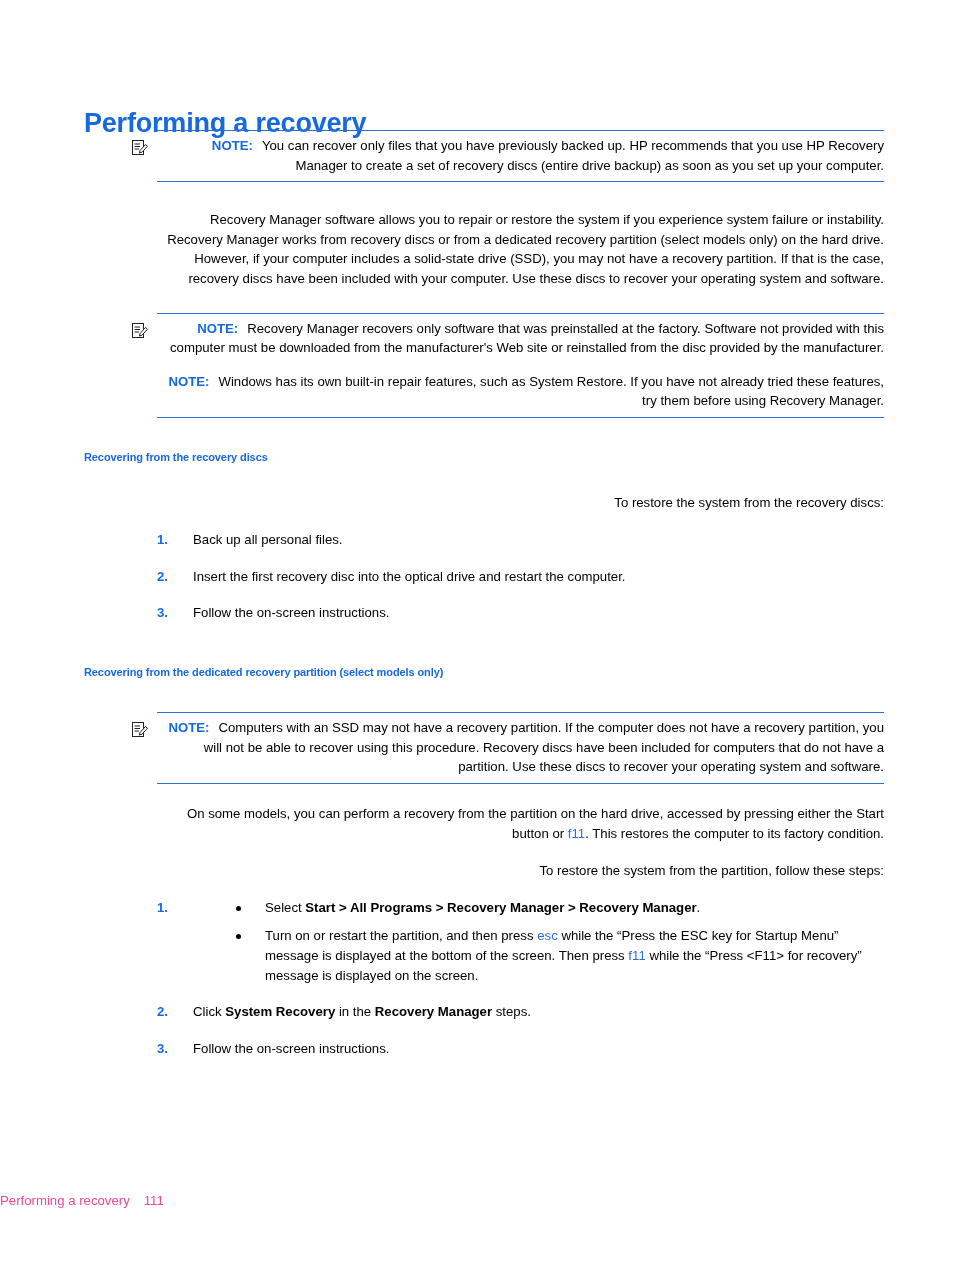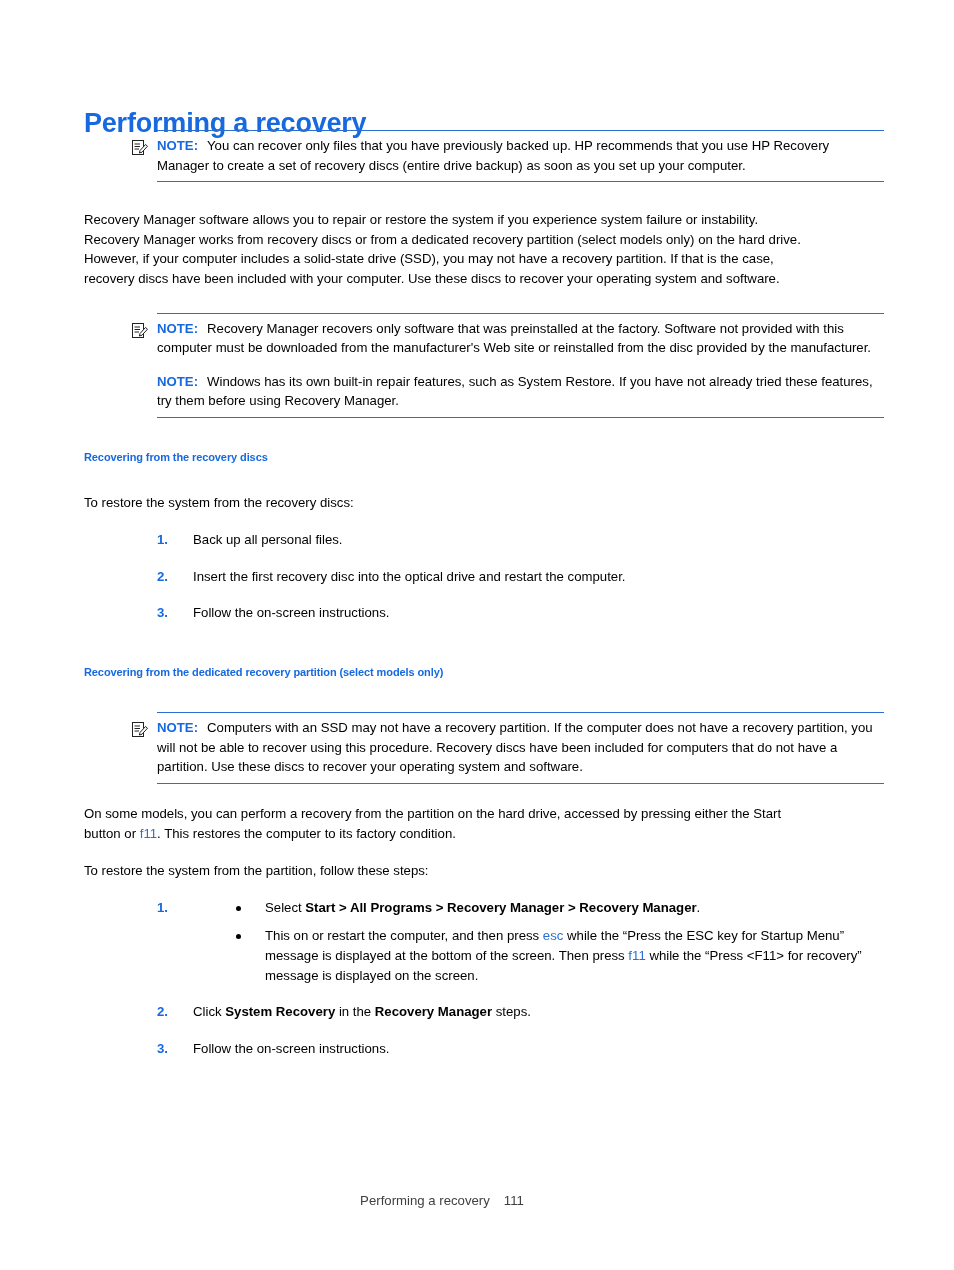--- a/index.html
+++ b/index.html
@@ -47,24 +47,25 @@
     position: absolute;
     left: 84px;
     top: 130px;
     width: 800px;
   }
 
   .body-text {
     font-size: 13.2px;
     line-height: 19.6px;
     color: #000000;
-    text-align: left;
+    text-align: right;
   }
 
   .para {
+    margin-left: 73px;
     width: 727px;
   }
 
   
   .note-box {
     position: relative;
     margin-left: 73px;
     width: 727px;
     border-top: 1.6px solid #2a6fd4;
     border-bottom: 1.6px solid #2a6fd4;
@@ -135,23 +136,23 @@
 
   b, .b { font-weight: bold; }
   .lnk { color: #2a6fd4; }
 
   
   .footer {
     position: absolute;
     left: 0;
     top: 1193px;
     width: 884px;
-    text-align: center;
-    font-size: 13.2px;
-    color: #404040;
+    text-align: left;
+    font-size: 13.2px;
+    color: #ec4899;
   }
   .footer .fpage { margin-left: 14px; }
 
   .spacer-24 { height: 24px; }
   .spacer-18 { height: 18px; }
   .spacer-20 { height: 20px; }
   .spacer-28 { height: 28px; }
   .spacer-34 { height: 34px; }
 </style>
 </head>
@@ -253,21 +254,21 @@
 
         <div class="ulist">
           <div class="uitem">
             <span class="ubullet"></span>
             <span class="body-text"><span>Select </span><b>Start &gt; All Programs &gt; Recovery Manager &gt; Recovery Manager</b><span>.</span></span>
           </div>
 
 
           <div class="uitem">
             <span class="ubullet"></span>
-            <span class="body-text"><span>This on or restart the computer, and then press </span><span class="lnk">esc</span><span> while the “Press the ESC key for Startup Menu” message is displayed at the bottom of the screen. Then press </span><span class="lnk">f11</span><span> while the “Press &lt;F11&gt; for recovery” message is displayed on the screen.</span></span>
+            <span class="body-text"><span>Turn on or restart the partition, and then press </span><span class="lnk">esc</span><span> while the “Press the ESC key for Startup Menu” message is displayed at the bottom of the screen. Then press </span><span class="lnk">f11</span><span> while the “Press &lt;F11&gt; for recovery” message is displayed on the screen.</span></span>
           </div>
         </div>
       </div>
 
       <div class="oitem">
         <span class="onum">2.</span>
         <span class="body-text"><span>Click </span><b>System Recovery</b><span> in the </span><b>Recovery Manager</b><span> steps.</span></span>
       </div>
 
       <div class="oitem">

